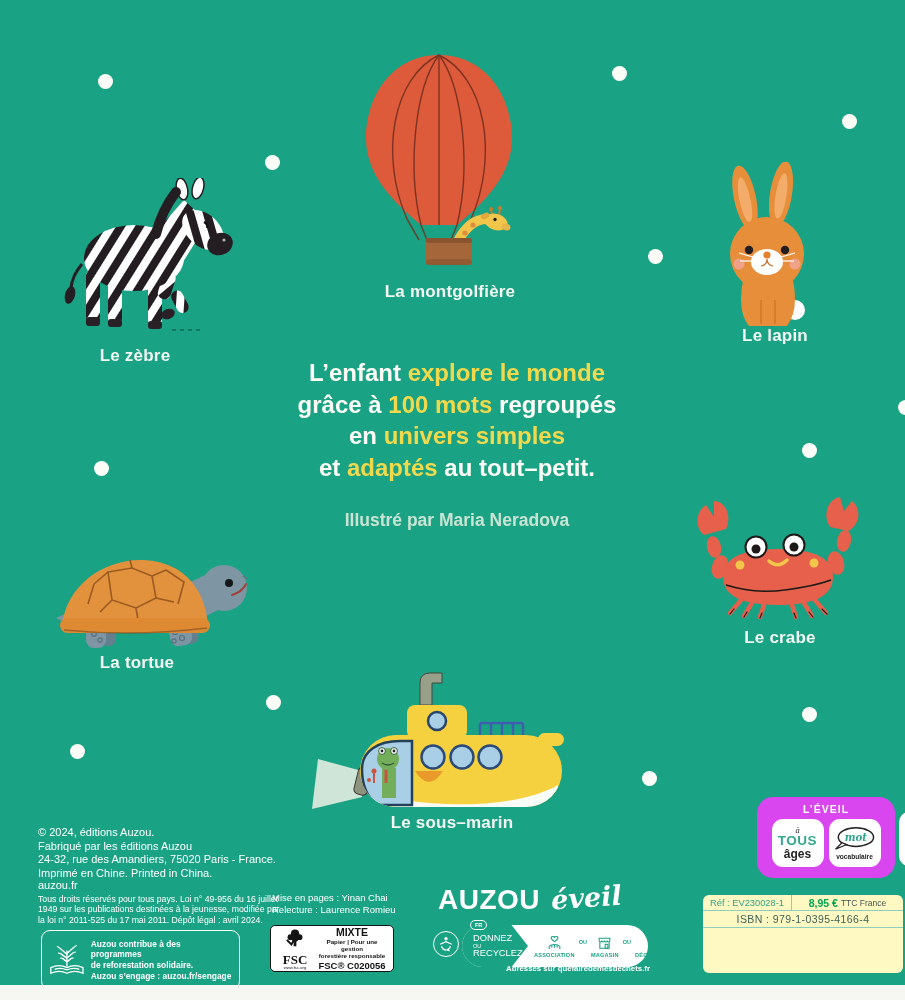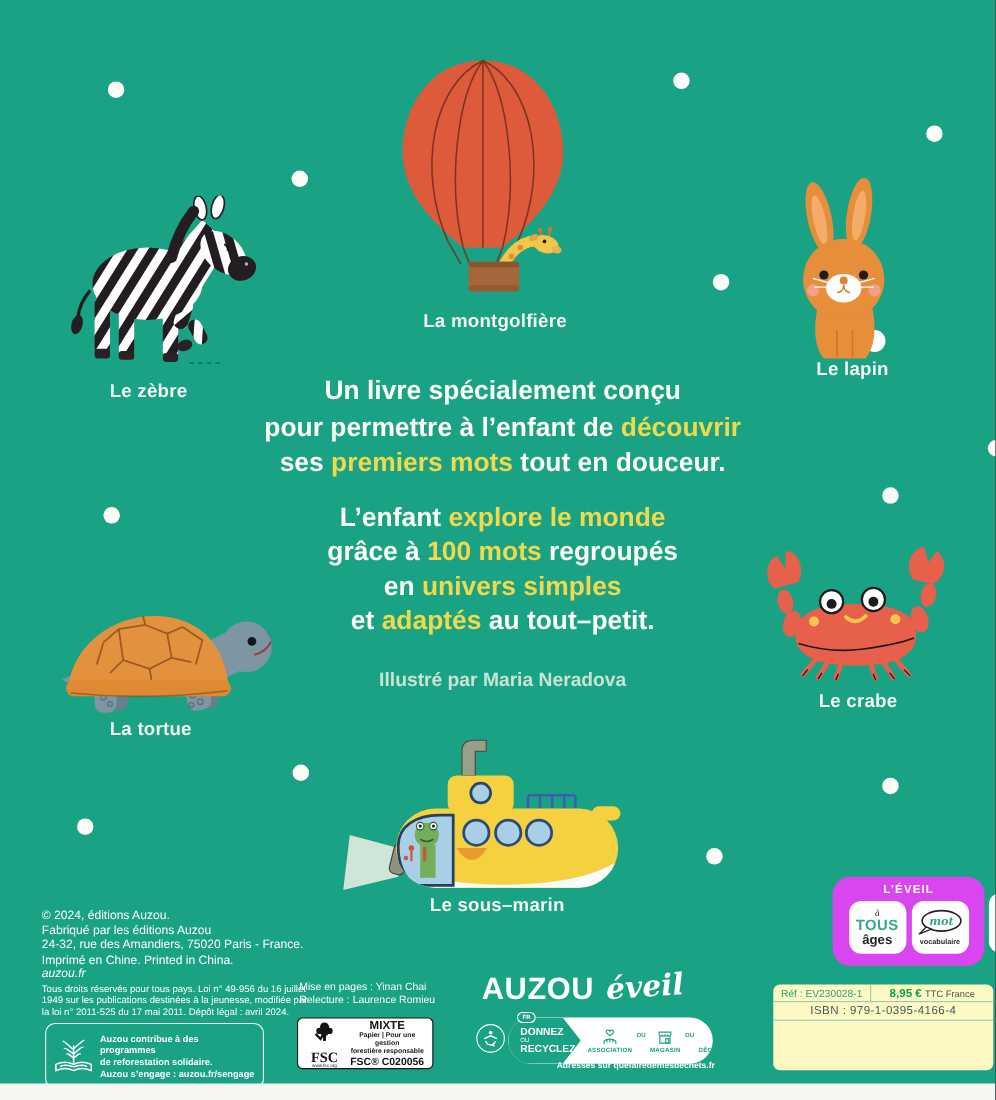--- a/index.html
+++ b/index.html
@@ -12,21 +12,21 @@
   
   .blurb{position:absolute;left:457px;top:340px;transform:translateX(-50%);width:660px;
          text-align:center;color:#fdfdf6;font-weight:bold;}
   .blurb p{margin:0;font-size:24px;line-height:32.5px;}
   .blurb p.p2{margin-top:17px;line-height:31.5px;}
   .hl{color:#f1d94c;}
   .credit{margin-top:27px;font-size:17.5px;color:#c9e4d3;font-weight:bold;}
   
   .ftxt{position:absolute;color:#fff;}
   .copyright{left:38px;top:826px;font-size:11px;line-height:13.5px;}
-  .website{left:38px;top:879px;font-size:11px;font-style:italic;}
+  .website{left:38px;top:879px;font-size:11px;}
   .legal{left:38px;top:894px;font-size:8.7px;line-height:10.3px;}
   .reforest{position:absolute;left:41px;top:930px;width:199px;height:60px;border:1.3px solid #fff;
             border-radius:9px;display:flex;align-items:center;box-sizing:border-box;padding:2px 6px;}
   .reforest .txt{color:#fff;font-size:8.4px;font-weight:bold;line-height:10.6px;margin-left:5px;}
   .credits{left:272px;top:892px;font-size:9.5px;line-height:11.5px;}
   .fsc-box{position:absolute;left:270px;top:925px;width:124px;height:47px;background:#fff;
            border:1.5px solid #141414;border-radius:5px;display:flex;align-items:center;
            box-sizing:border-box;padding:2px 4px;color:#141414;}
   .fsc-left{width:40px;text-align:center;}
   .fsc-name{font-family:"Liberation Serif",serif;font-weight:bold;font-size:13px;line-height:10px;}
@@ -40,21 +40,21 @@
   .brand-sub{font-family:"DejaVu Serif",serif;font-style:italic;font-weight:bold;font-size:27px;
              display:inline-block;transform:rotate(-4deg);margin-left:6px;vertical-align:2px;}
   .triman{position:absolute;left:433px;top:931px;width:26px;height:26px;border:1.8px solid #fff;
           border-radius:50%;display:flex;align-items:center;justify-content:center;box-sizing:border-box;}
   .recycle{position:absolute;left:462px;top:925px;width:186px;height:42px;background:#fff;
            border-radius:21px;display:flex;align-items:center;}
   .chevron{position:absolute;left:0;top:0;height:100%;width:66px;background:#1aa284;
            clip-path:polygon(0 0,75% 0,100% 50%,75% 100%,0 100%);border-radius:21px 0 0 21px;
            color:#fff;display:flex;flex-direction:column;justify-content:center;padding-left:11px;
            box-sizing:border-box;}
-  .chevron .l1,.chevron .l3{font-size:9.3px;font-weight:700;line-height:9.5px;}
+  .chevron .l1,.chevron .l3{font-size:9.3px;font-weight:400;line-height:9.5px;}
   .chevron .l2{font-size:5.5px;line-height:6px;}
   .fr-pill{position:absolute;left:8px;top:-5px;background:#1aa284;border:1px solid #fff;
            border-radius:7px;color:#fff;font-size:5.5px;font-weight:bold;padding:1px 4px;z-index:2;}
   .ric-row{display:flex;align-items:center;margin-left:72px;gap:4px;}
   .ric{display:flex;flex-direction:column;align-items:center;}
   .ric-label{font-size:5.6px;font-weight:bold;color:#1aa284;letter-spacing:.2px;margin-top:1px;}
   .ric-ou{font-size:5.5px;font-weight:bold;color:#1aa284;align-self:center;margin-bottom:8px;}
   .recycle-addr{position:absolute;left:498px;top:964px;width:160px;text-align:center;color:#fff;
                 font-size:7.8px;font-weight:bold;}
   
@@ -331,25 +331,20 @@
       <circle cx="129" cy="58" r="9" fill="#a9cfe7" stroke="#28456b" stroke-width="2.5"></circle>
       <circle cx="125" cy="94" r="11.5" fill="#a9cfe7" stroke="#2b4a78" stroke-width="2.5"></circle>
       <circle cx="154" cy="94" r="11.5" fill="#a9cfe7" stroke="#2b4a78" stroke-width="2.5"></circle>
       <circle cx="182" cy="94" r="11.5" fill="#a9cfe7" stroke="#2b4a78" stroke-width="2.5"></circle>
       <path d="M107,108 Q121,130 135,108 Z" fill="#e89b2b"></path>
     </svg>
   </figure>
   <figcaption class="illu-label" style="left:452px;top:813px">Le sous–marin</figcaption>
 
   <div class="blurb">
-    <p class="p1">
-      <span>Un livre spécialement conçu</span><br>
-      <span>pour permettre à l’enfant de </span><span class="hl">découvrir</span><br>
-      <span>ses </span><span class="hl">premiers mots</span><span> tout en douceur.</span>
-    </p>
     <p class="p2">
       <span>L’enfant </span><span class="hl">explore le monde</span><br>
       <span>grâce à </span><span class="hl">100 mots</span><span> regroupés</span><br>
       <span>en </span><span class="hl">univers simples</span><br>
       <span>et </span><span class="hl">adaptés</span><span> au tout–petit.</span>
     </p>
     <div class="credit">Illustré par Maria Neradova</div>
   </div>
 
   <div class="ftxt copyright">

